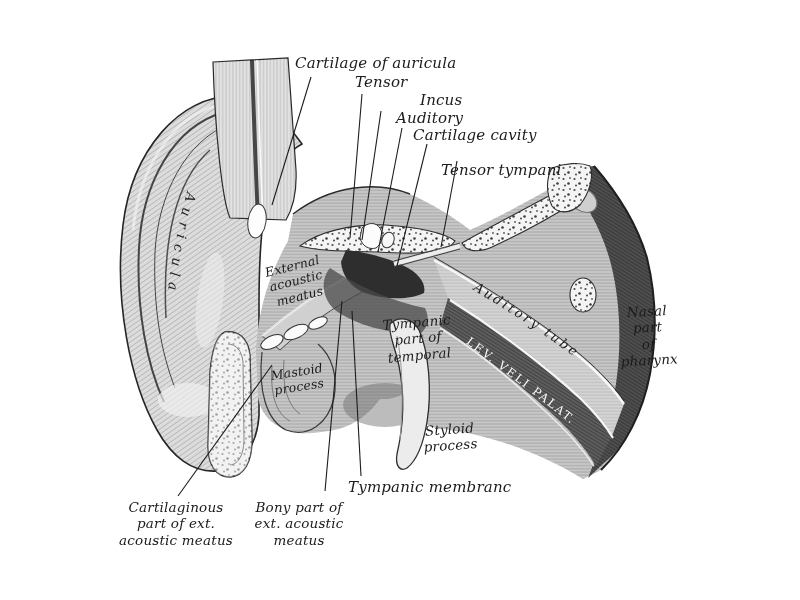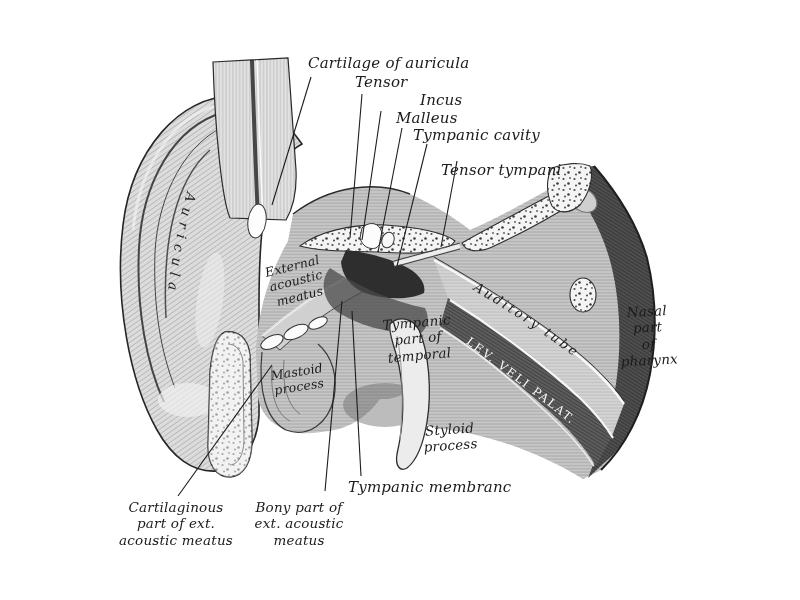--- a/index.html
+++ b/index.html
@@ -17,21 +17,21 @@
     color:#1b1b1b;
     white-space:pre-line;
     line-height:1.22;
     letter-spacing:0.2px;
   }
   .sz-lg { font-size:15px; }
   .sz-md { font-size:13.5px; }
   .sz-sm { font-size:12.5px; }
   .ctr  { text-align:center; }
 
-  #lbl-cartilage-of-auricula { left:308px; top:54px; }
+  #lbl-cartilage-of-auricula { left:295px; top:54px; }
   #lbl-attic                 { left:355px; top:73px; }
   #lbl-incus                 { left:374px; top:91px;margin-left:46px; }
   #lbl-malleus               { left:396px; top:109px; }
   #lbl-tympanic-cavity       { left:413px; top:126px; }
   #lbl-tensor-tympani        { left:441px; top:161px;font-style:italic; }
 
   #lbl-external-acoustic-meatus { left:252px; top:258px; width:88px; transform:rotate(-14deg); }
   #lbl-tympanic-part            { left:357px; top:314px; width:122px; transform:rotate(-5deg); }
   #lbl-mastoid-process          { left:263px; top:364px; width:70px;  transform:rotate(-9deg); }
   #lbl-nasal-pharynx            { left:608px; top:303px; width:80px;  transform:rotate(-3deg); }
@@ -244,22 +244,22 @@
       <line class="leader" x1="457" y1="161" x2="441" y2="247"></line>
       <line class="leader" x1="352" y1="311" x2="361" y2="476"></line>
       <line class="leader" x1="342" y1="301" x2="325" y2="491"></line>
       <line class="leader" x1="272" y1="365" x2="178" y2="496"></line>
     </g>
   </svg>
 
   <div class="lbl sz-lg" id="lbl-cartilage-of-auricula">Cartilage of auricula</div>
   <div class="lbl sz-lg" id="lbl-attic">Tensor</div>
   <div class="lbl sz-lg" id="lbl-incus">Incus</div>
-  <div class="lbl sz-lg" id="lbl-malleus">Malleus</div>
-  <div class="lbl sz-lg" id="lbl-tympanic-cavity">Tympanic cavity</div>
+  <div class="lbl sz-lg" id="lbl-malleus">Auditory</div>
+  <div class="lbl sz-lg" id="lbl-tympanic-cavity">Cartilage cavity</div>
   <div class="lbl sz-lg" id="lbl-tensor-tympani">Tensor tympani</div>
 
   <div class="lbl sz-sm ctr" id="lbl-external-acoustic-meatus">External
 acoustic
 meatus</div>
   <div class="lbl sz-md ctr" id="lbl-tympanic-part">Tympanic
 part of
 temporal</div>
   <div class="lbl sz-sm ctr" id="lbl-mastoid-process">Mastoid
 process</div>

